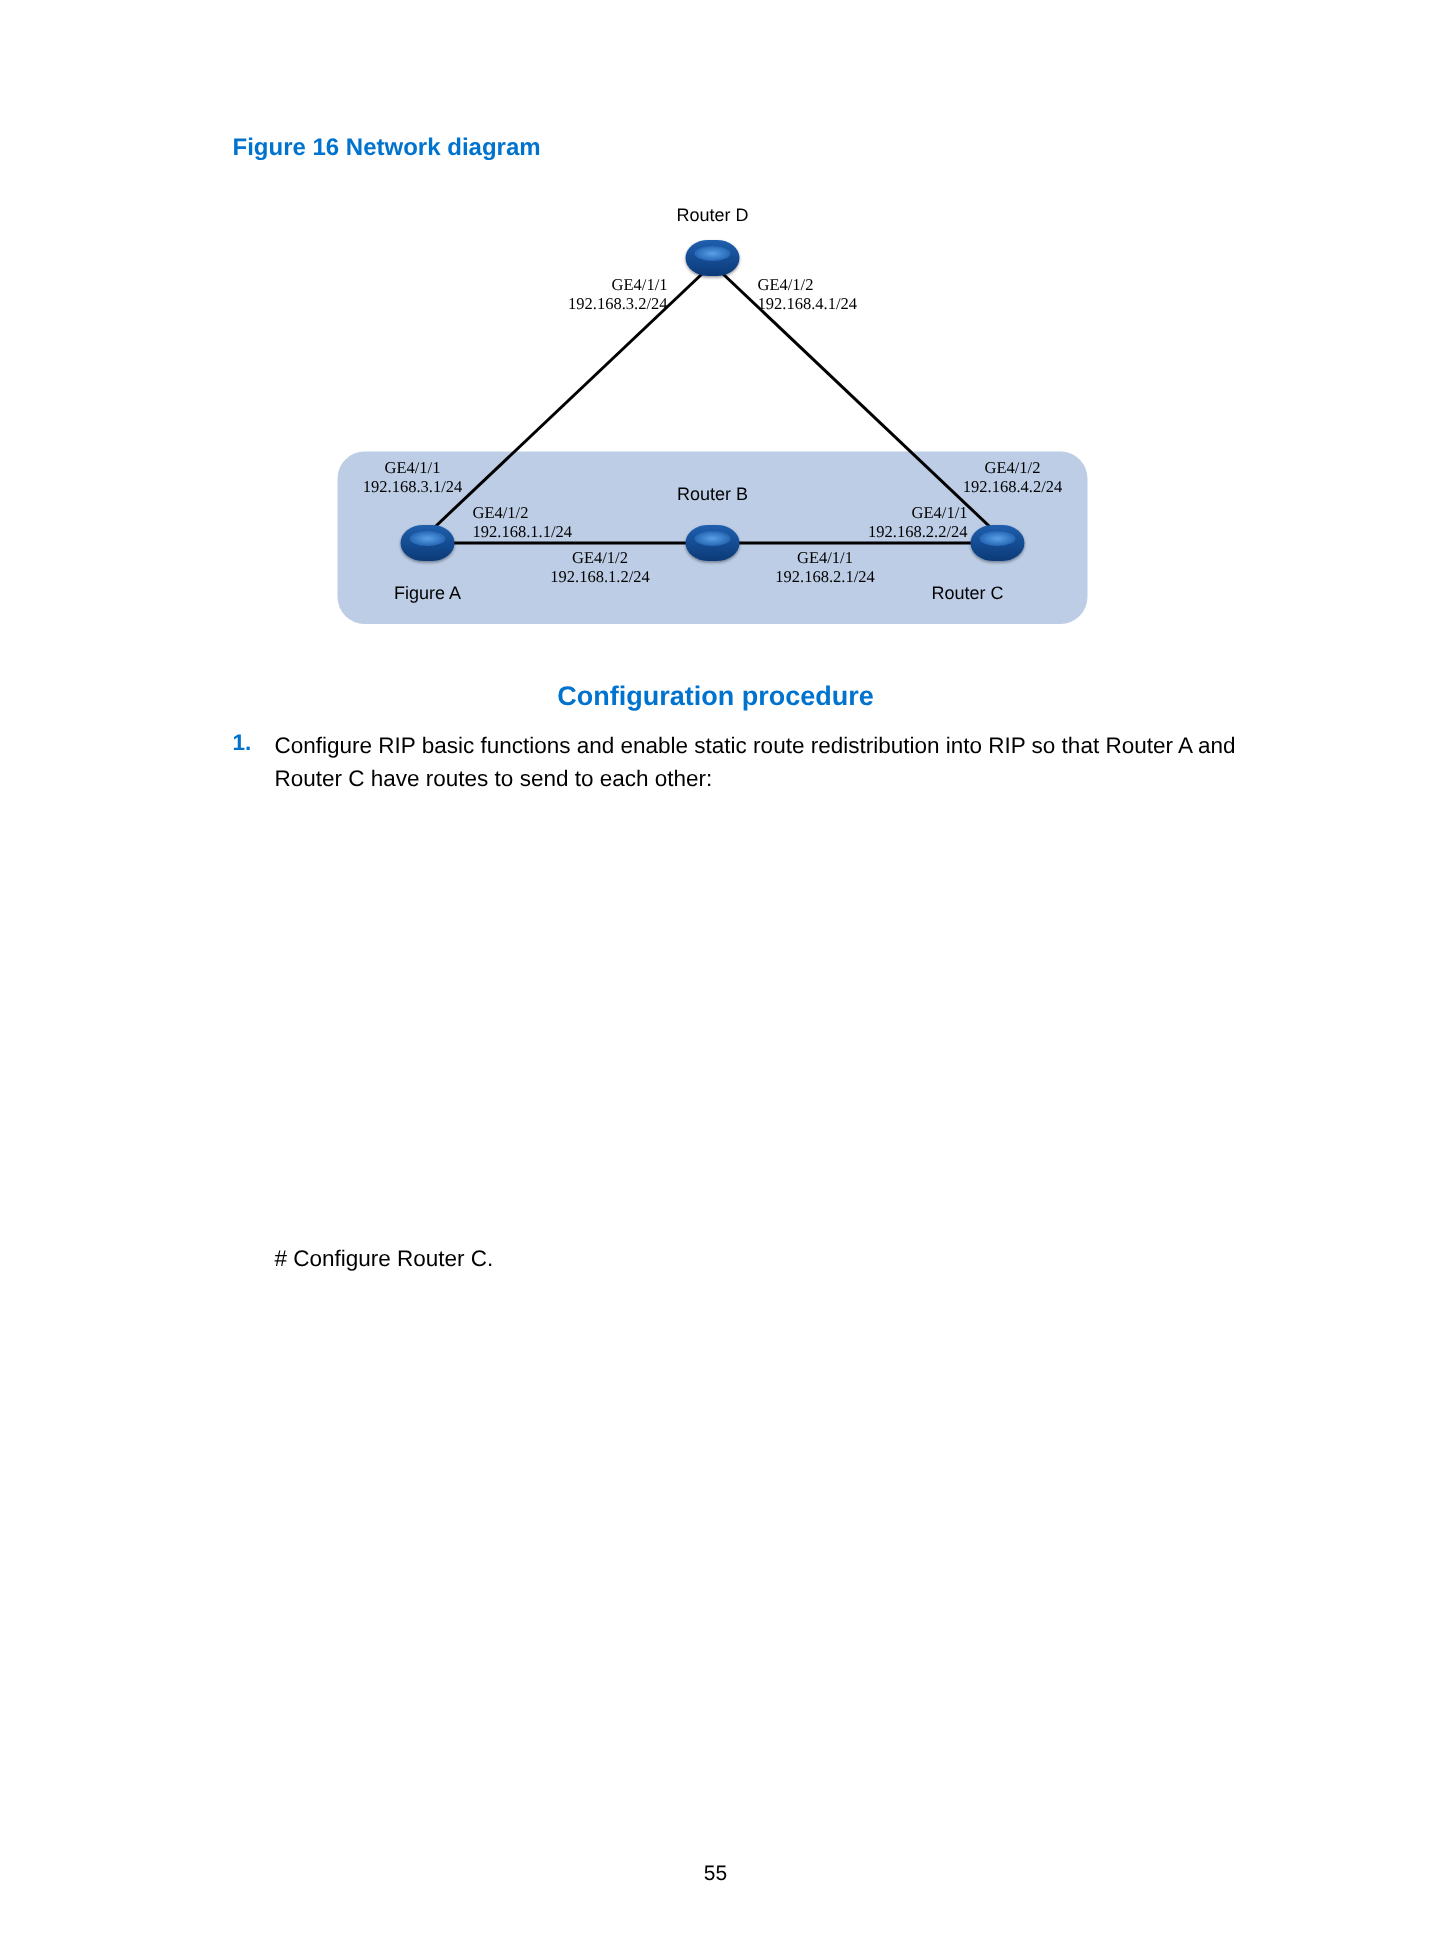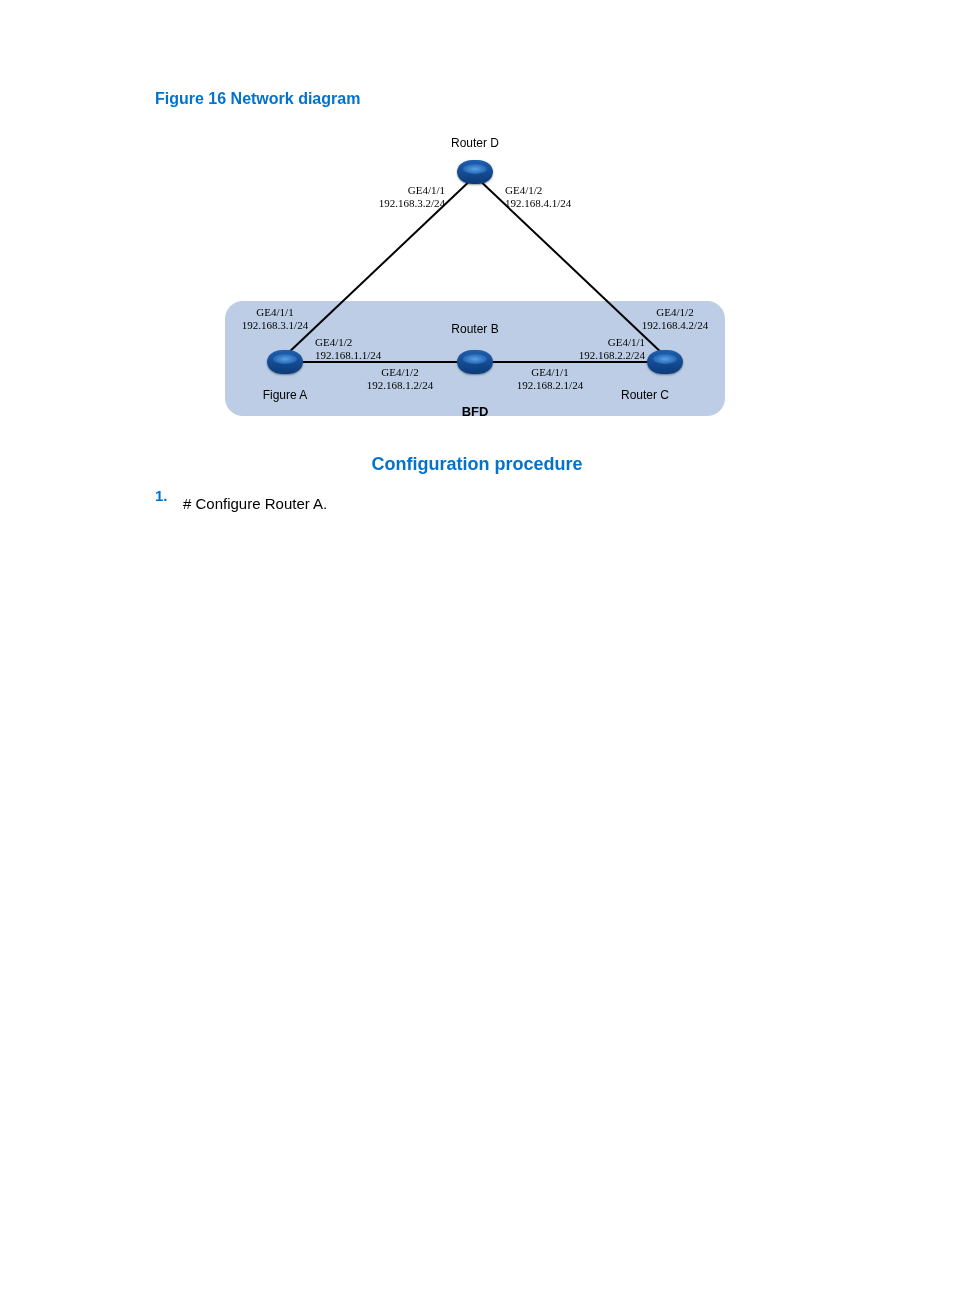--- a/index.html
+++ b/index.html
@@ -148,30 +148,31 @@
       <div class="router-label" style="left:200px;top:196px;width:100px;text-align:center;">Router B</div>
       <div class="router-icon" style="left:232px;top:224px;"></div>
       <div class="iflabel" style="left:115px;top:240px;width:120px;text-align:center">GE4/1/2<br>192.168.1.2/24</div>
       <div class="iflabel" style="left:265px;top:240px;width:120px;text-align:center">GE4/1/1<br>192.168.2.1/24</div>
 
       <div class="router-icon" style="left:422px;top:224px;"></div>
       <div class="router-label" style="left:380px;top:262px;width:80px;">Router C</div>
       <div class="iflabel" style="left:390px;top:180px;width:120px;text-align:center">GE4/1/2<br>192.168.4.2/24</div>
       <div class="iflabel" style="left:300px;top:210px;width:120px;text-align:right">GE4/1/1<br>192.168.2.2/24</div>
 
-      <div class="bfd-text">BFD</div>
     </div>
   </div>
 
   <div class="section-heading">Configuration procedure</div>
 
   <div class="list">
     <div class="list-row">
       <div class="list-num">1.</div>
       <div class="list-body">
-        <div class="step-text"># Configure Router A.</div>
+        <div>Configure RIP basic functions and enable static route redistribution into RIP so that Router A and Router C have routes to send to each other:</div>
         <div style="height:292px" class="blank-gap"></div>
+        <div class="step-text"># Configure Router C.</div>
         <div style="height:246px" class="blank-gap"></div>
       </div>
     </div>
   </div>
 
+  <div class="pagenum">55</div>
 </div>
 
 </body></html>

